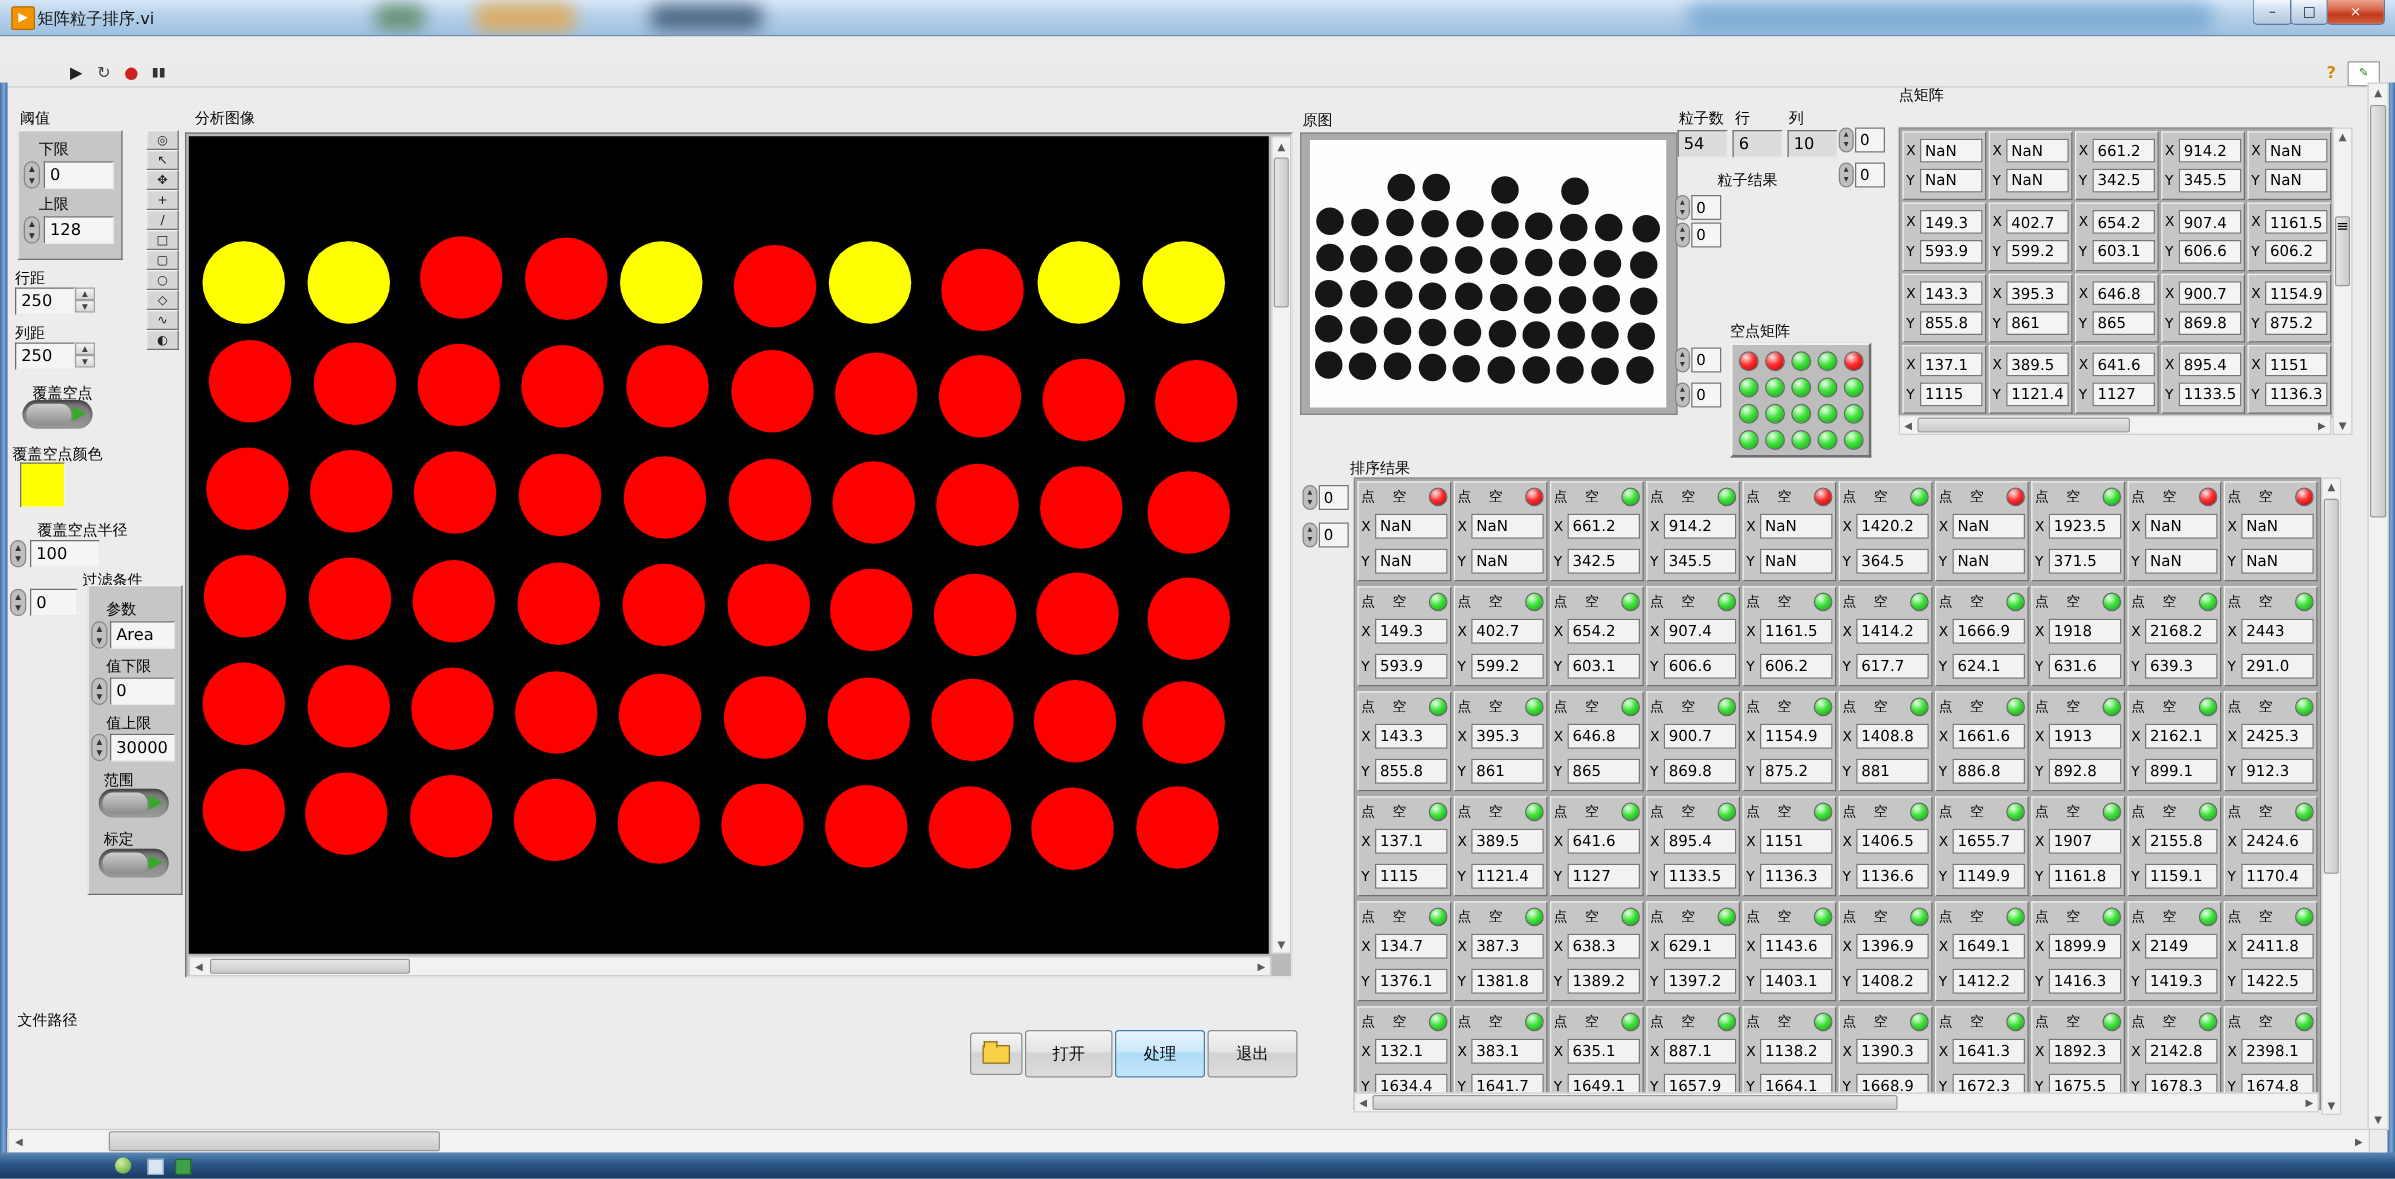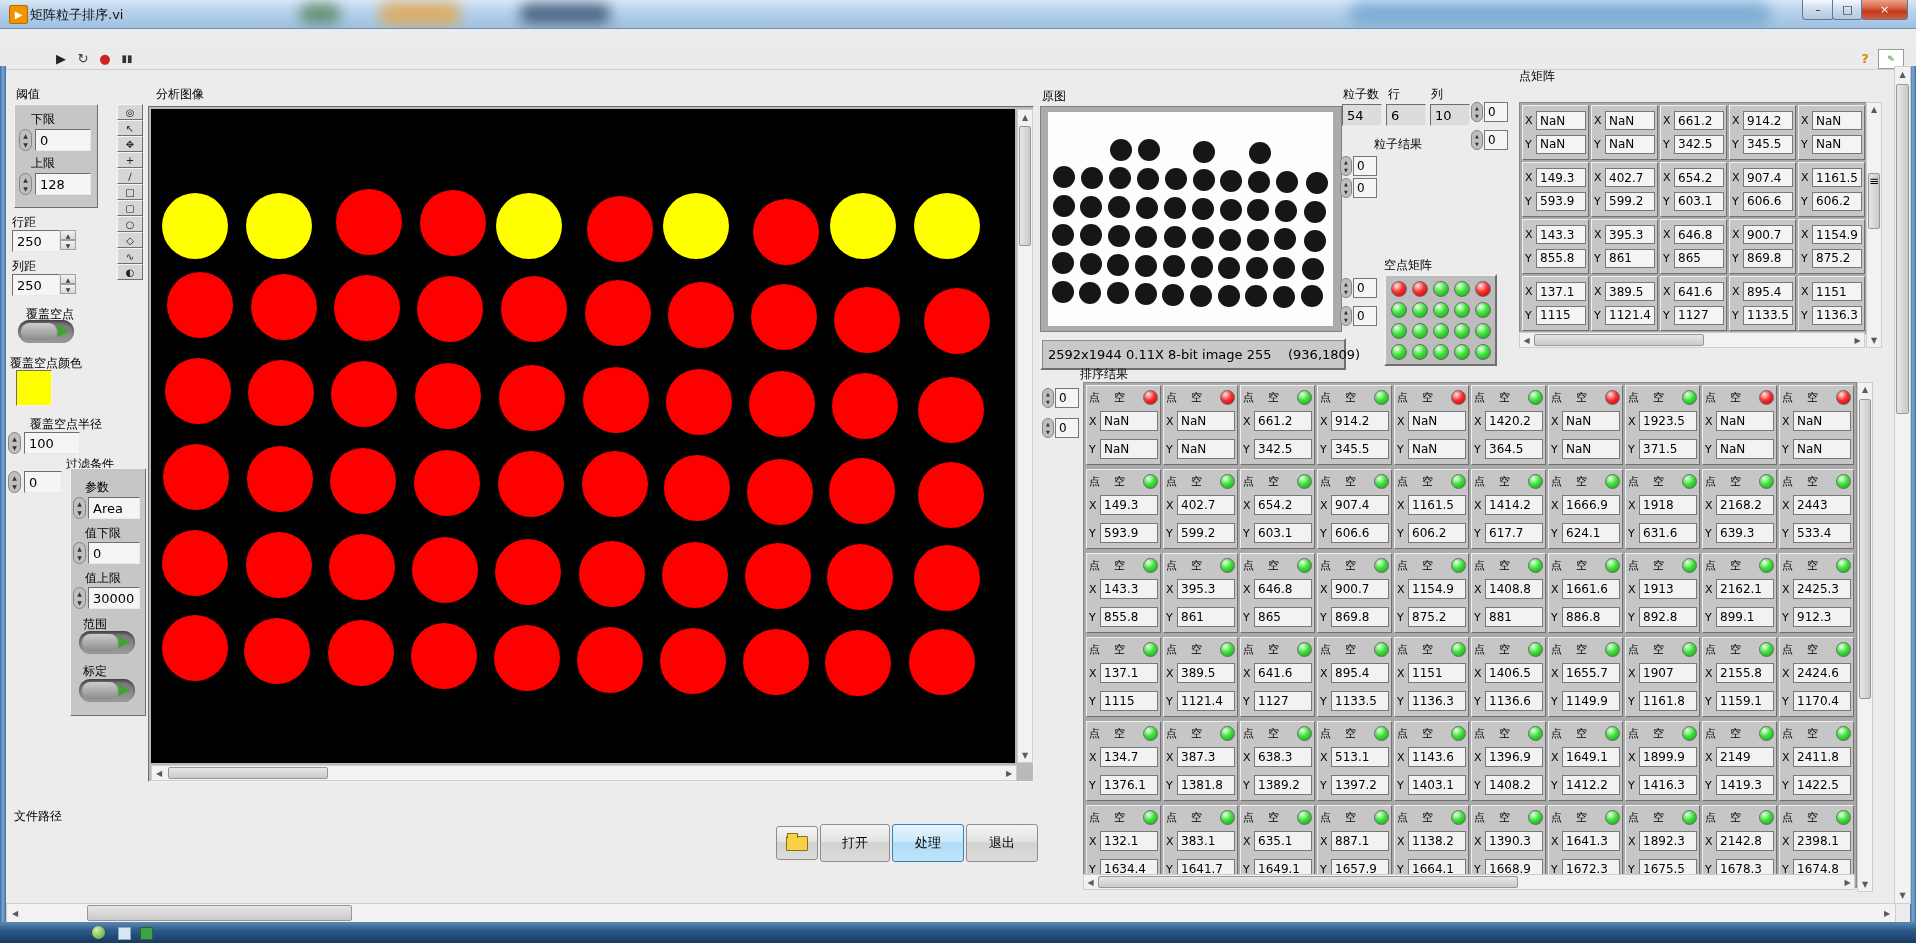--- a/index.html
+++ b/index.html
@@ -359,21 +359,20 @@
       <div class="odot" style="left: 31px; top: 170px;"></div>
       <div class="odot" style="left: 59px; top: 170px;"></div>
       <div class="odot" style="left: 87px; top: 171px;"></div>
       <div class="odot" style="left: 114px; top: 172px;"></div>
       <div class="odot" style="left: 142px; top: 173px;"></div>
       <div class="odot" style="left: 170px; top: 173px;"></div>
       <div class="odot" style="left: 197px; top: 173px;"></div>
       <div class="odot" style="left: 225px; top: 174px;"></div>
       <div class="odot" style="left: 253px; top: 173px;"></div>
     </div>
-  <div class="infobox" style="left:1040px;top:338px;width:306px;height:32px;">2592x1944 0.11X 8-bit image 255    (936,1809)</div>
 
   <div class="lv-label" style="left:1343px;top:86px;">粒子数</div>
   <div class="lv-label" style="left:1388px;top:86px;">行</div>
   <div class="lv-label" style="left:1431px;top:86px;">列</div>
   <div class="field abs" style="left:1342px;top:104px;width:40px;height:22px;background:#dcdcdc;">54</div>
   <div class="field abs" style="left:1386px;top:104px;width:40px;height:22px;background:#dcdcdc;">6</div>
   <div class="field abs" style="left:1430px;top:104px;width:40px;height:22px;background:#dcdcdc;">10</div>
 
   <div class="lv-label" style="left:1374px;top:136px;">粒子结果</div>
   <div class="idx" style="left:1340px;top:156px;">
@@ -963,21 +962,21 @@
           <div class="hl">点</div>
           <div class="hl" style="margin-left: 14px;">空</div>
           <div class="led g"></div>
         </div>
         <div class="sort-row">
           <div class="sort-axis">X</div>
           <div class="sort-field">2443</div>
         </div>
         <div class="sort-row">
           <div class="sort-axis">Y</div>
-          <div class="sort-field">533.4</div>
+          <div class="sort-field">291.0</div>
         </div>
       </div>
       <div class="sort-cell">
         <div class="sort-head">
           <div class="hl">点</div>
           <div class="hl" style="margin-left: 14px;">空</div>
           <div class="led g"></div>
         </div>
         <div class="sort-row">
           <div class="sort-axis">X</div>
@@ -1319,21 +1318,21 @@
         </div>
       </div>
       <div class="sort-cell">
         <div class="sort-head">
           <div class="hl">点</div>
           <div class="hl" style="margin-left: 14px;">空</div>
           <div class="led g"></div>
         </div>
         <div class="sort-row">
           <div class="sort-axis">X</div>
-          <div class="sort-field">513.1</div>
+          <div class="sort-field">629.1</div>
         </div>
         <div class="sort-row">
           <div class="sort-axis">Y</div>
           <div class="sort-field">1397.2</div>
         </div>
       </div>
       <div class="sort-cell">
         <div class="sort-head">
           <div class="hl">点</div>
           <div class="hl" style="margin-left: 14px;">空</div>

